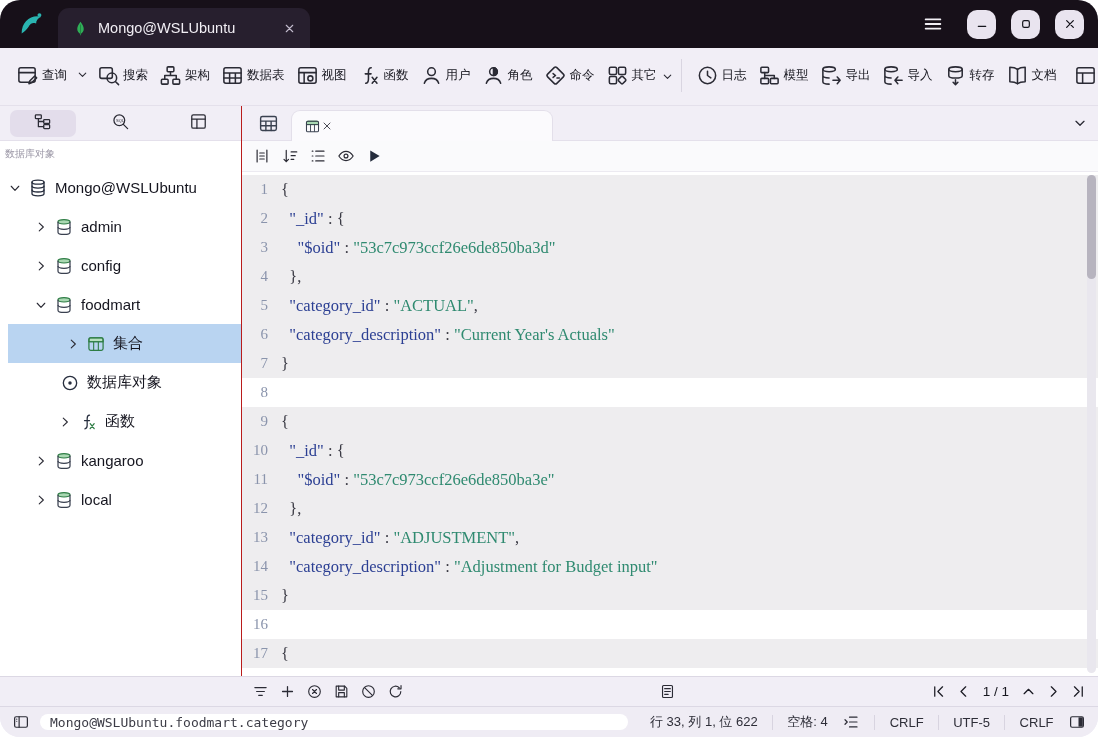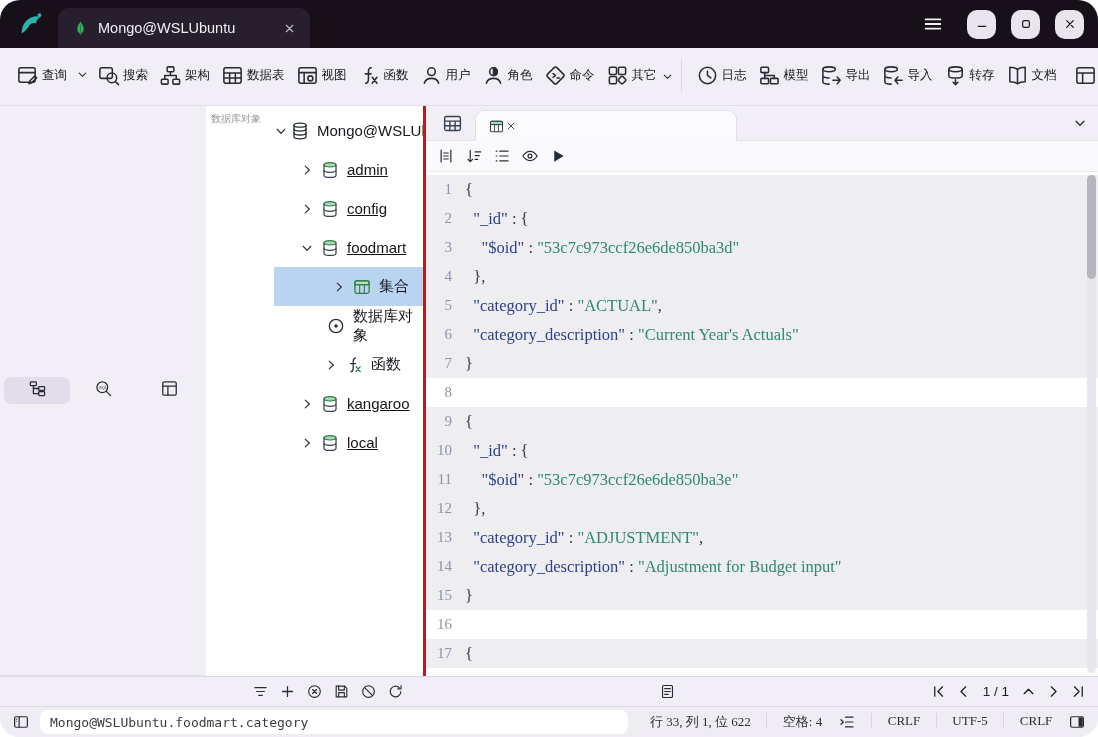--- a/index.html
+++ b/index.html
@@ -37,36 +37,36 @@
   .tb-chevron-inline { position: absolute; right: -3px; top: 8px; }
   .tb-chevron-inline svg { width: 13px; height: 13px; }
   .tb-dd { flex: 0 0 16px; align-self: stretch; display: flex; align-items: center; justify-content: center; }
   .tb-dd svg { width: 13px; height: 13px; }
   .tb-sep { flex: 0 0 1px; align-self: stretch; margin: 8px 7px; background: #d9d5e1; }
 
   
   .content { flex: 1 1 auto; display: flex; min-height: 0; border-top: 1px solid #e4e0eb; }
 
   
-  .sidebar { flex: 0 0 242px; display: flex; background: #ffffff;
-             border-right: 3px solid #b91c1c; }
+  .sidebar { flex: 0 0 242px; display: flex; flex-direction: column; background: #ffffff;
+             border-right: 1px solid #b91c1c; }
   .sidebar-tabs { flex: 0 0 35px; background: #f1eef6; border-bottom: 1px solid #e4e0eb;
                   display: flex; align-items: center; justify-content: space-around; padding: 0 4px; }
   .sb-tab { width: 66px; height: 27px; border-radius: 7px; display: flex; align-items: center; justify-content: center; }
   .sb-tab.active { background: #e3ddeb; }
   .sb-tab svg { width: 19px; height: 19px; }
   .objects-label { font-size: 10px; color: #9b97a6; padding: 6px 5px 2px; }
   .tree { flex: 1; padding-top: 5px; overflow: hidden; }
   .tree-row { height: 39px; display: flex; align-items: center; font-size: 15px; color: #15151f; }
   .tree-row.selected { background: #b9d4f1; margin-left: 8px; }
   .tree-row .chev { width: 18px; display: inline-flex; }
   .tree-row .chev svg { width: 14px; height: 14px; }
   .tree-icon { display: inline-flex; margin: 0 7px 0 2px; }
   .tree-icon svg { width: 20px; height: 20px; }
-  .lvl0 { padding-left: 8px; } .lvl1 { padding-left: 34px; text-decoration: underline; } .lvl2 { padding-left: 58px; }
+  .lvl0 { padding-left: 8px; } .lvl1 { padding-left: 34px; } .lvl2 { padding-left: 58px; }
 
   
   .main { flex: 1; display: flex; flex-direction: column; min-width: 0; background: #fff; }
   .tabbar { flex: 0 0 35px; background: #f1eef6; border-bottom: 1px solid #e4e0eb;
             display: flex; align-items: center; padding: 0 10px 0 16px; }
   .tabbar-home { display: inline-flex; margin-right: 12px; }
   .tabbar-home svg { width: 21px; height: 21px; }
   .doc-tab { height: 31px; align-self: flex-end; margin-bottom: -1px; width: 262px;
              background: #fbfafd; border: 1px solid #e3dfea; border-bottom: none;
              border-radius: 9px 9px 0 0; display: flex; align-items: center; padding: 0 12px; }
@@ -102,24 +102,24 @@
   .bb-right { display: flex; align-items: center; gap: 10px; font-size: 13.5px; color: #17171f; }
   .bb-right svg { width: 15px; height: 15px; }
   .page-label { padding: 0 2px; }
 
   
   .statusbar { flex: 0 0 31px; background: #efecf4; border-top: 1px solid #dcd8e4;
                display: flex; align-items: center; gap: 10px; padding: 0 12px;
                font-size: 13px; color: #2e2e38; }
   .statusbar .icn { display: inline-flex; }
   .statusbar svg { width: 18px; height: 18px; }
-  .status-path { width: 588px; height: 24px; background: #ffffff; border-radius: 8px;
+  .status-path { width: 588px; height: 16px; background: #ffffff; border-radius: 8px;
                  display: flex; align-items: center; padding: 0 10px;
                  font-family: "DejaVu Sans Mono", "Liberation Mono", monospace; font-size: 13px; color: #3c3c46; }
-  .status-right { flex: 1; display: flex; align-items: flex-start; justify-content: space-between; padding-left: 12px; font-family: Liberation Serif, serif; }
+  .status-right { flex: 1; display: flex; align-items: center; justify-content: space-between; padding-left: 12px; }
   .st-sep { width: 1px; height: 15px; background: #d8d4e0; }
 </style>
 </head>
 <body>
 
 <div class="window" data-interactable="false">
 
   <div class="titlebar" data-interactable="false">
     <span class="app-logo" data-interactable="false">
         <svg viewBox="0 0 32 32">

